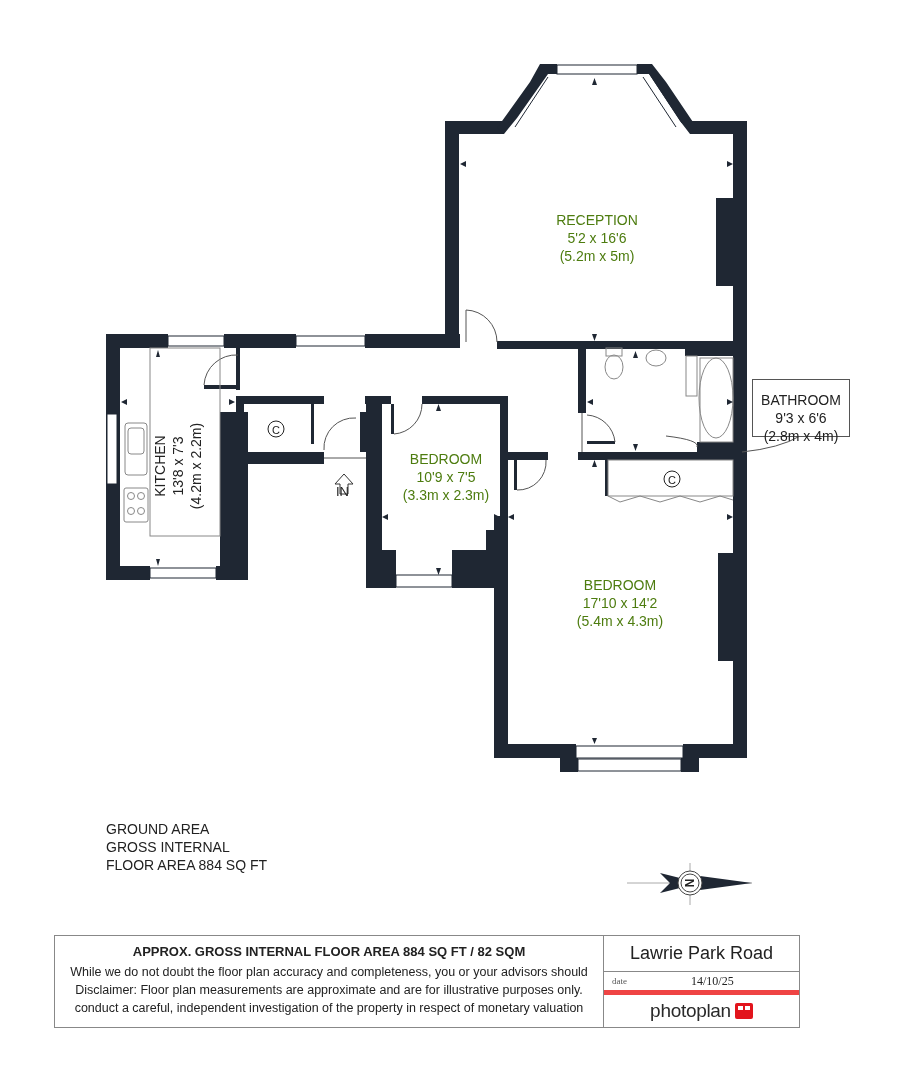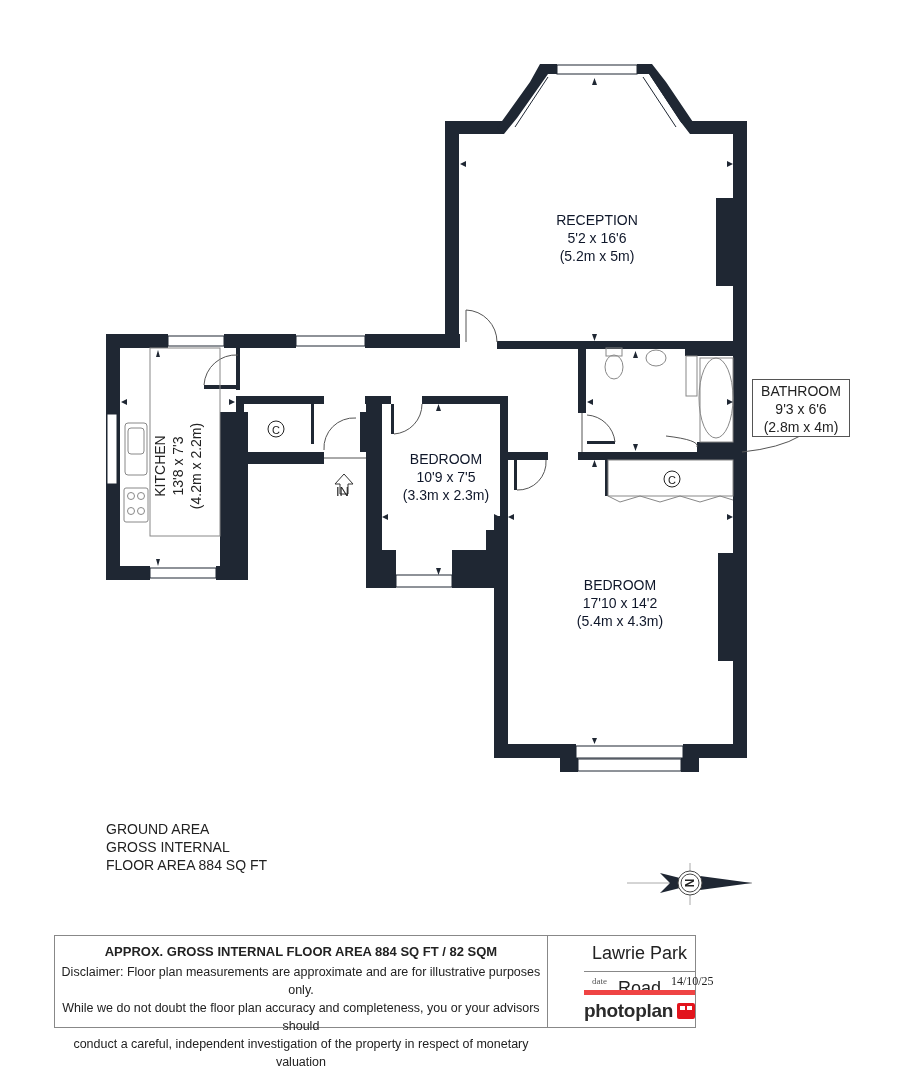--- a/index.html
+++ b/index.html
@@ -1,37 +1,37 @@
 <!DOCTYPE html>
 <html><head>
 <meta charset="utf-8">
 <style>
   html, body { margin:0; padding:0; background:#ffffff; }
   body { width:907px; height:1080px; position:relative; overflow:hidden; font-family:"Liberation Sans", sans-serif; color:#222; }
   #plan { position:absolute; left:0; top:0; }
-  .room-label { position:absolute; text-align:center; font-size:14px; line-height:18px; color:#0f172a; }
+  .room-label { position:absolute; text-align:center; font-size:14px; line-height:18px; color:#4d7c0f; }
   .room-label span { display:block; white-space:nowrap; }
   .kitchen-label { position:absolute; left:178px; top:466px; transform:translate(-50%,-50%) rotate(-90deg); text-align:center; font-size:14px; line-height:18px; }
   .kitchen-label span { display:block; white-space:nowrap; }
-  .bath-box { position:absolute; left:752px; top:379px; width:98px; height:58px; border:1px solid #555; background:#fff; text-align:center; font-size:14px; line-height:18px; padding-top:2px; box-sizing:border-box; }
+  .bath-box { position:absolute; left:752px; top:379px; width:98px; height:58px; border:1px solid #555; background:#fff; text-align:center; font-size:14px; line-height:18px; padding-top:11px; box-sizing:border-box; }
   .bath-box span { display:block; white-space:nowrap; }
   .floor-info { position:absolute; left:106px; top:820px; font-size:14px; line-height:18px; }
   .floor-info span { display:block; }
   .in-label { position:absolute; left:336px; top:484px; font-size:13px; }
-  .footer { position:absolute; left:54px; top:935px; width:642px; height:93px; border:1px solid #888; box-sizing:border-box; display:flex; }
+  .footer { position:absolute; left:54px; top:935px; width:746px; height:93px; border:1px solid #888; box-sizing:border-box; display:flex; }
   .footer-left { width:549px; border-right:1px solid #888; text-align:center; box-sizing:border-box; }
   .footer-title { font-weight:bold; font-size:13px; margin-top:8px; margin-bottom:4px; }
   .footer-disc { font-size:12.5px; line-height:18px; }
-  .footer-right { flex:1; display:flex; flex-direction:column;margin-left:36px; }
+  .footer-right { flex:1; display:flex; flex-direction:column; }
   .addr { height:35px; border-bottom:1px solid #888; font-size:18px; text-align:center; line-height:35px; }
   .date-row { height:18px; border-bottom:5px solid #ef4444; font-size:12px; position:relative; line-height:18px;font-family:Liberation Serif, serif; }
   .date-label { position:absolute; left:8px; font-size:9px; color:#555; }
   .date-val { position:absolute; left:87px; font-size:12px; }
   .brand { flex:1; display:flex; align-items:center; justify-content:center; gap:4px; }
-  .brand-text { font-weight:bold; font-size:19px; color:#2a2a2a; letter-spacing:-0.3px; }
+  .brand-text { font-weight:normal; font-size:19px; color:#2a2a2a; letter-spacing:-0.3px; }
   .brand-icon { width:18px; height:16px; background:#e2141c; border-radius:2px; position:relative; }
   .brand-icon::before { content:""; position:absolute; left:3px; top:3px; width:5px; height:4px; background:#fff; }
   .brand-icon::after { content:""; position:absolute; left:10px; top:3px; width:5px; height:4px; background:#fff; }
 </style>
 </head>
 <body>
 
 <svg id="plan" width="907" height="930" viewBox="0 0 907 930">
   <g fill="#1f2733">
 
@@ -219,22 +219,22 @@
 
 <div class="floor-info">
   <span>GROUND AREA</span>
   <span>GROSS INTERNAL</span>
   <span>FLOOR AREA 884 SQ FT</span>
 </div>
 
 <div class="footer">
   <div class="footer-left">
     <div class="footer-title">APPROX. GROSS INTERNAL FLOOR AREA 884 SQ FT / 82 SQM</div>
+    <div class="footer-disc">While we do not doubt the floor plan accuracy and completeness, you or your advisors should</div>
     <div class="footer-disc">Disclaimer: Floor plan measurements are approximate and are for illustrative purposes only.</div>
-    <div class="footer-disc">While we do not doubt the floor plan accuracy and completeness, you or your advisors should</div>
     <div class="footer-disc">conduct a careful, independent investigation of the property in respect of monetary valuation</div>
   </div>
   <div class="footer-right">
     <div class="addr">Lawrie Park Road</div>
     <div class="date-row">
       <span class="date-label">date</span>
       <span class="date-val">14/10/25</span>
     </div>
     <div class="brand">
       <span class="brand-text">photoplan</span>

